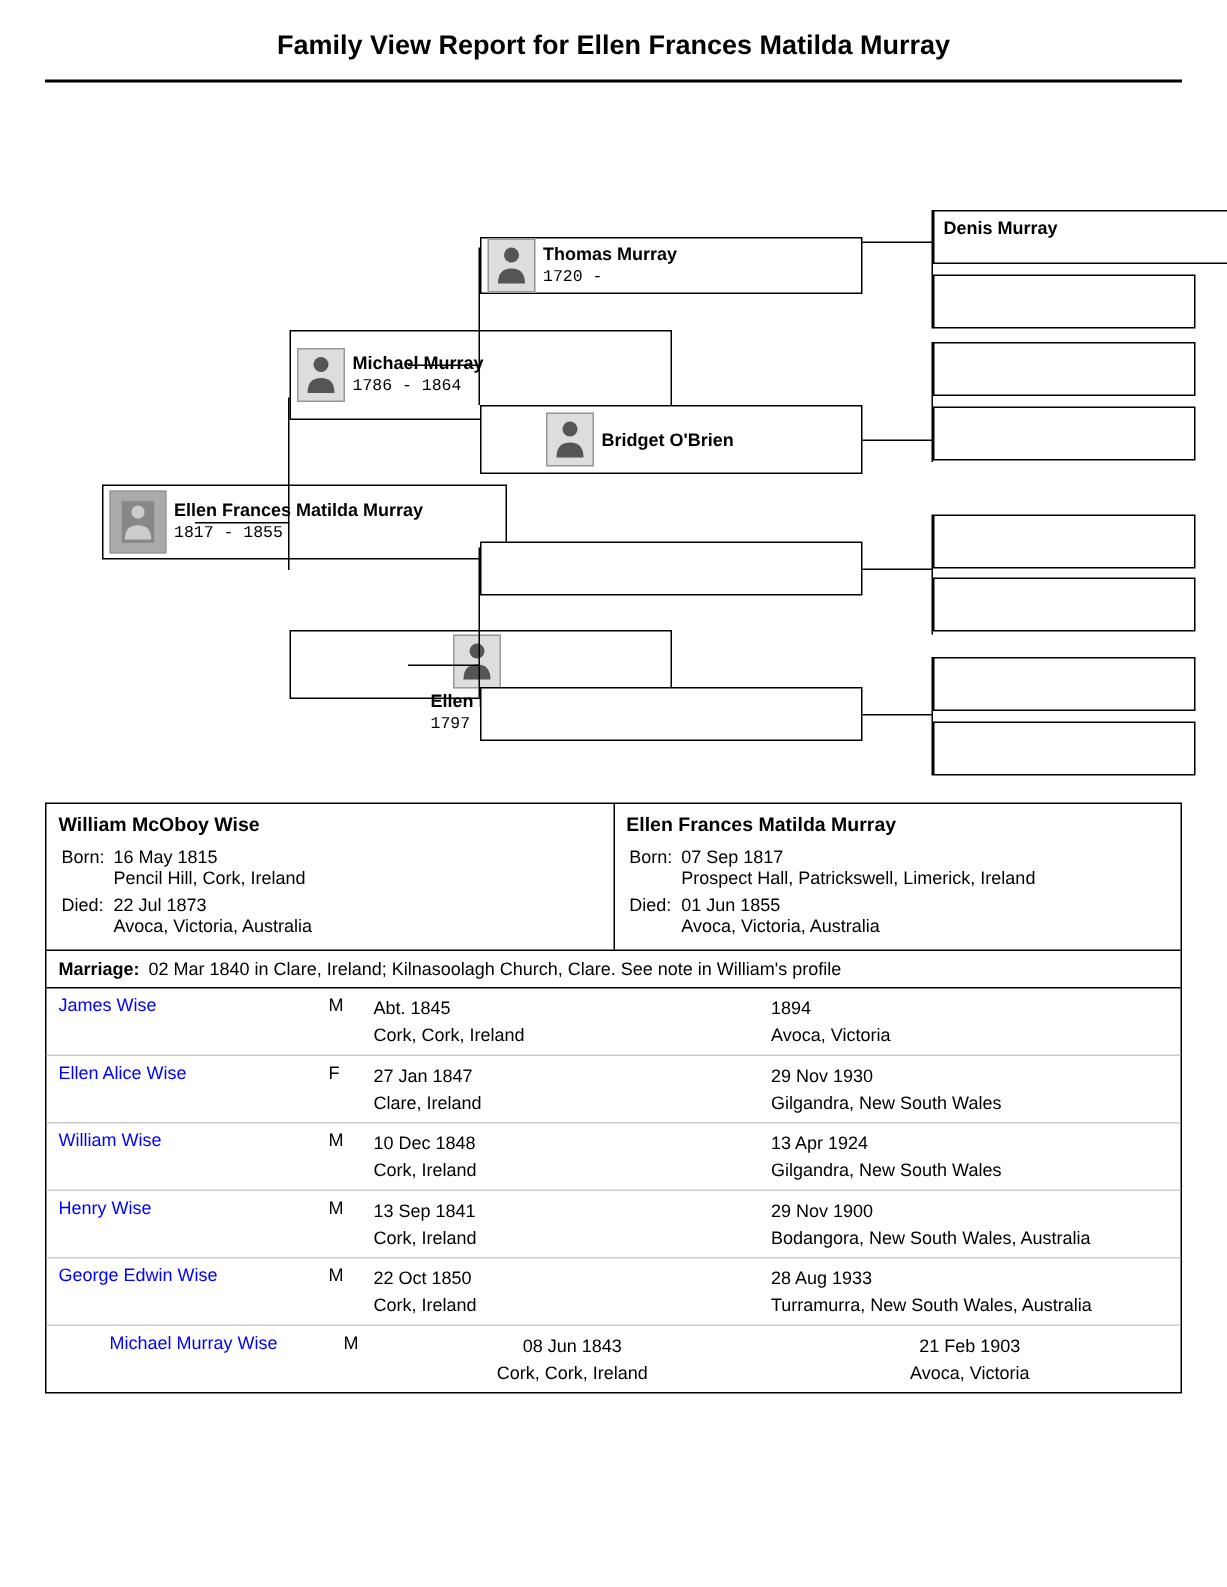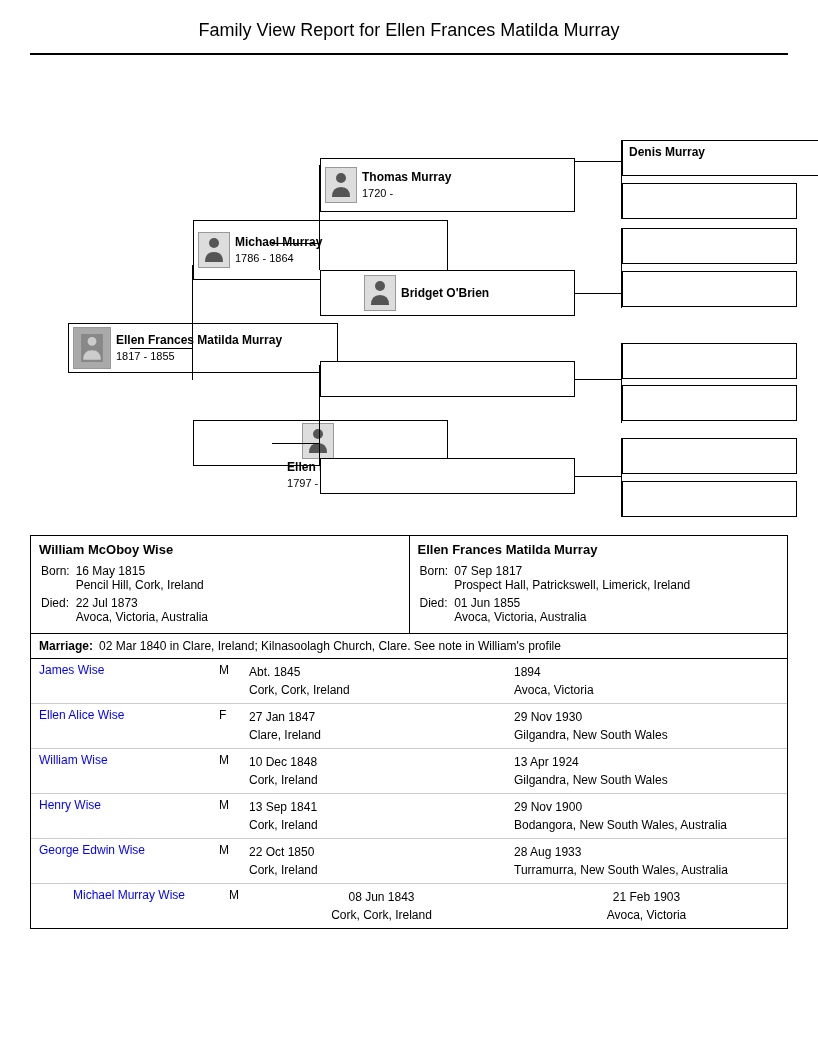--- a/index.html
+++ b/index.html
@@ -8,21 +8,21 @@
       font-family: Arial, sans-serif;
       font-size: 12px;
       color: #000;
       width: 818px;
       min-height: 1058px;
       padding: 20px 30px;
     }
     h1 {
       text-align: center;
       font-size: 18px;
-      font-weight: normal;
+      font-weight: bold;
       margin-bottom: 12px;
     }
     .top-line {
       border-top: 2px solid #000;
       margin-bottom: 10px;
     }
     
     .tree-section {
       position: relative;
       width: 100%;
@@ -47,21 +47,21 @@
       justify-content: center;
       background: #ddd;
       border: 1px solid #999;
     }
     .person-box .avatar svg {
       width: 22px;
       height: 28px;
     }
     .person-box .info { line-height: 1.4; }
     .person-box .name { font-weight: bold; font-size: 12px; }
-    .person-box .dates { font-size: 11px; }
+    .person-box .dates { font-size: 11px; font-family: Liberation Mono, monospace; }
     .empty-box {
       position: absolute;
       border: 1px solid #000;
       background: #fff;
     }
     
     .hline {
       position: absolute;
       border-top: 1px solid #000;
     }
@@ -121,21 +121,21 @@
 <div class="top-line"></div>
 
 <div class="tree-section">
 
   <div class="empty-box" style="left:592px; top:75px; width:205px; height:36px; padding:4px 6px;">
     <span class="name" style="font-weight:bold; font-size:12px;">Denis Murray</span>
   </div>
 
   <div class="empty-box" style="left:592px; top:118px; width:175px; height:36px;"></div>
 
-  <div class="person-box" style="left:290px; top:93px; width:255px; height:54px;">
+  <div class="person-box" style="left:290px; top:93px; width:255px; height:38px;">
     <div class="avatar">
       <svg viewBox="0 0 22 28" fill="#555">
         <circle cx="11" cy="7" r="5"></circle>
         <path d="M2 26 Q2 16 11 16 Q20 16 20 26"></path>
       </svg>
     </div>
     <div class="info">
       <div class="name">Thomas Murray</div>
       <div class="dates">1720 -</div>
     </div>

